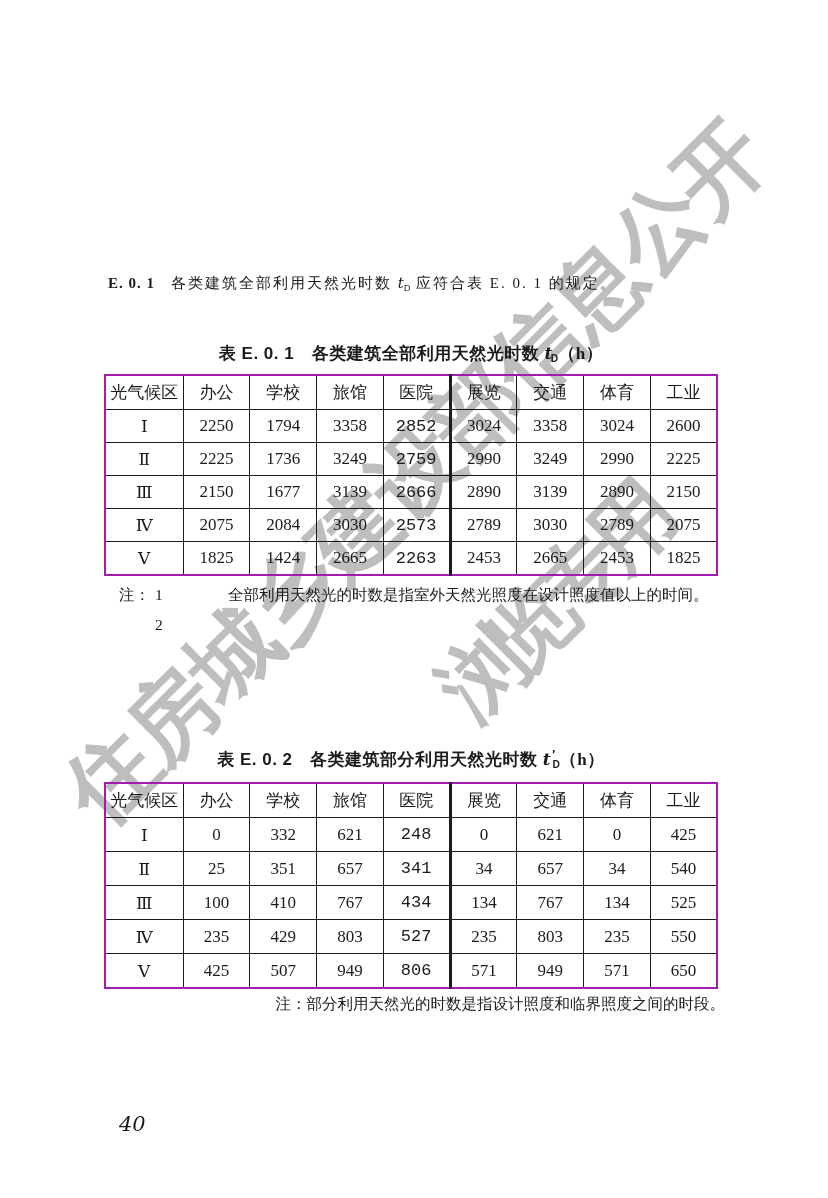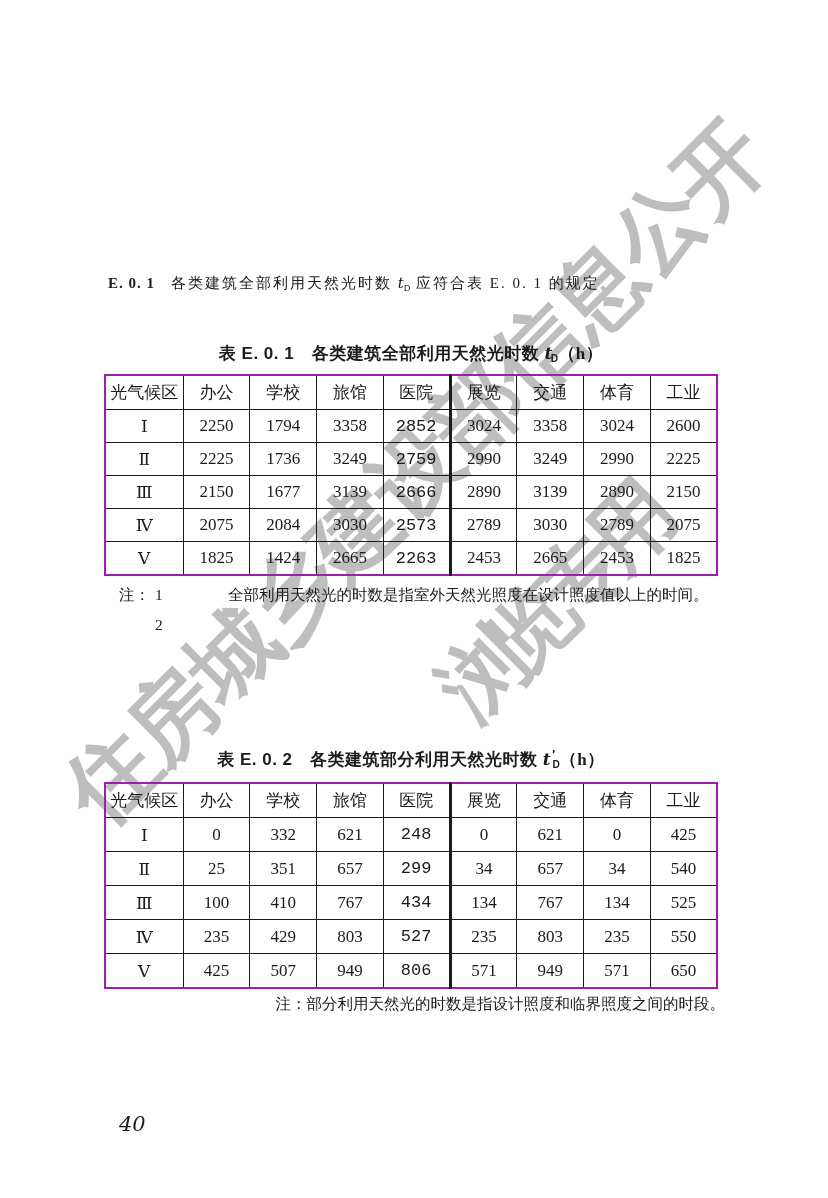--- a/index.html
+++ b/index.html
@@ -251,21 +251,21 @@
             <td>0</td>
             <td>621</td>
             <td>0</td>
             <td>425</td>
           </tr>
           <tr>
             <td class="rowhead">Ⅱ</td>
             <td>25</td>
             <td>351</td>
             <td>657</td>
-            <td class="vr">299</td>
+            <td class="vr">341</td>
             <td>34</td>
             <td>657</td>
             <td>34</td>
             <td>540</td>
           </tr>
           <tr>
             <td class="rowhead">Ⅲ</td>
             <td>100</td>
             <td>410</td>
             <td>767</td>

